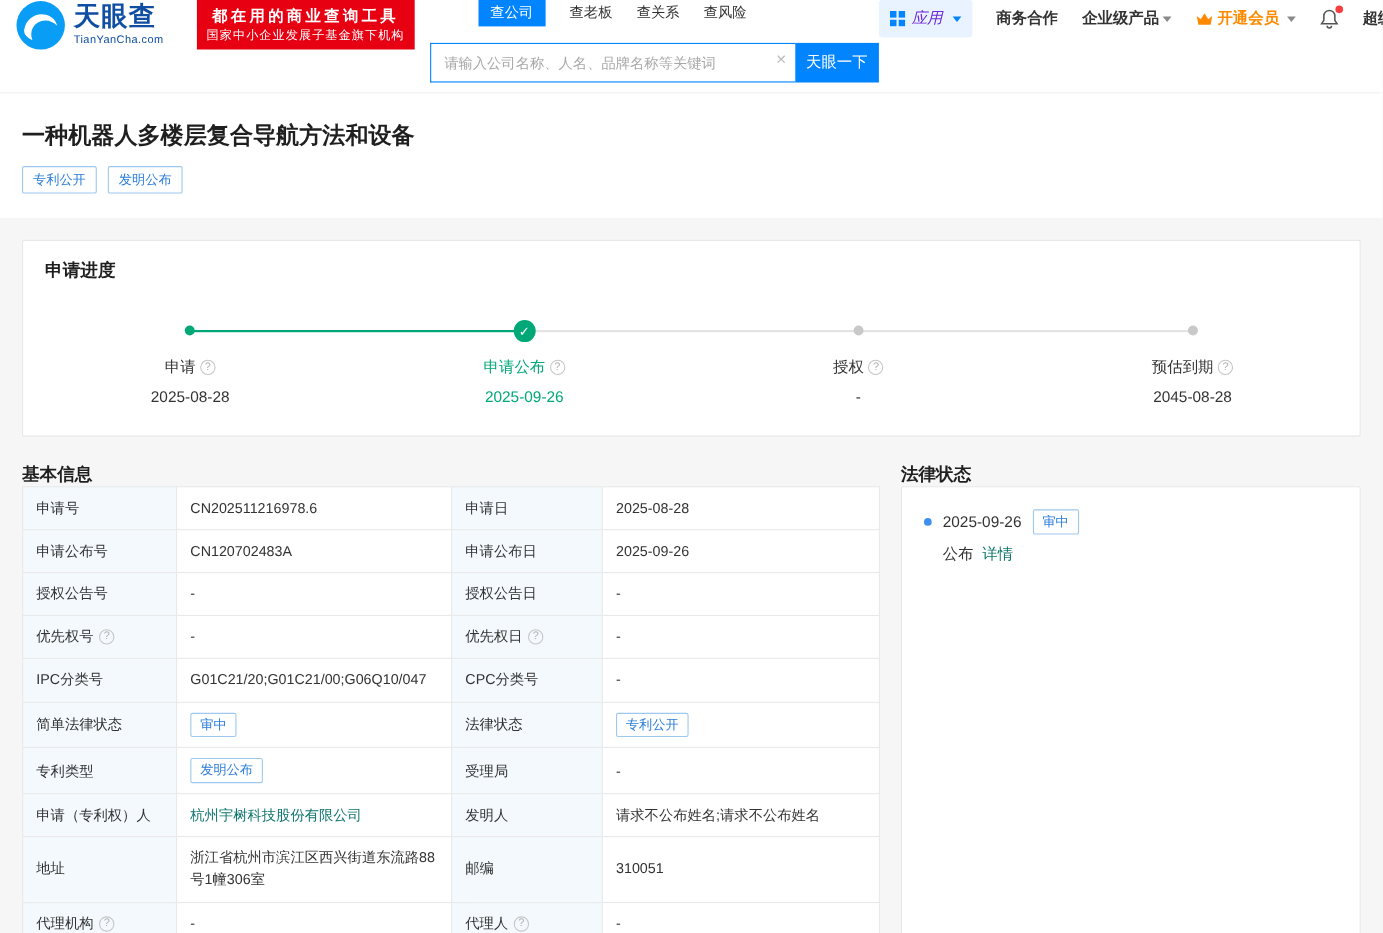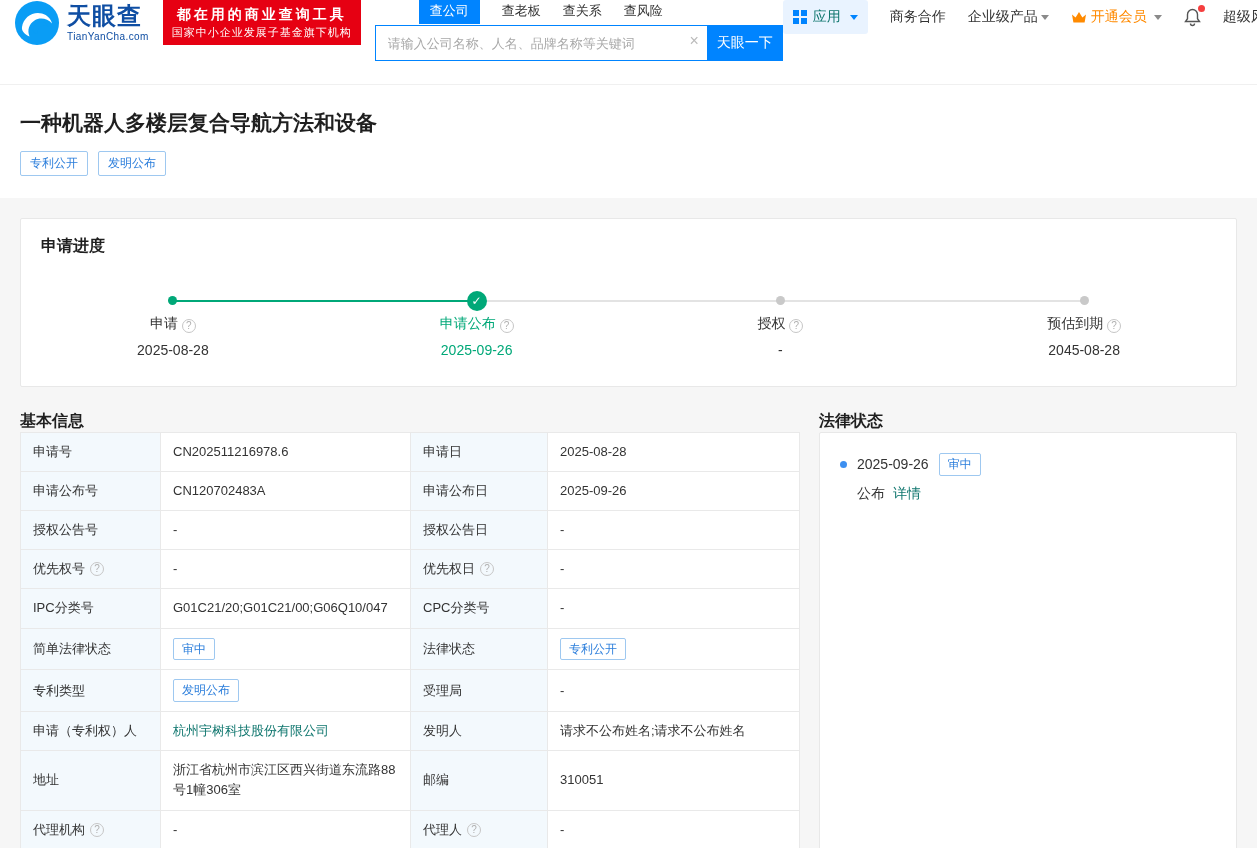--- a/index.html
+++ b/index.html
@@ -19,31 +19,31 @@
     display: flex;
     align-items: flex-start;
     padding: 0 14px;
     border-bottom: 1px solid #f0f0f0;
     white-space: nowrap;
   }
   .logo { display: flex; align-items: center; gap: 7px; }
   .logo-cn { font-size: 24px; font-weight: 700; color: #0f4ea3; line-height: 1; letter-spacing: 1px; }
   .logo-en { font-size: 10px; color: #0f4ea3; margin-top: 3px; letter-spacing: 0.4px; }
   .badge {
-    margin-left: 14px;
+    margin-left: 30px;
     background: #e60012;
     color: #fff;
     padding: 5px 9px;
     text-align: center;
   }
   .badge-l1 { font-size: 14px; font-weight: 700; letter-spacing: 3px; line-height: 1.4; }
   .badge-l2 { font-size: 11px; letter-spacing: 1px; line-height: 1.4; }
 
   .search-area { margin-left: 14px; }
-  .tabs { display: flex; align-items: center; gap: 22px; margin-bottom: 3px; height: 22px; padding-left: 44px; }
+  .tabs { display: flex; align-items: center; gap: 22px; margin-bottom: 17px; height: 22px; padding-left: 44px; }
   .tab { font-size: 13px; color: #333; }
   .tab.active { background: #0084ff; color: #fff; padding: 3px 11px 4px; }
   .search-row { position: relative; display: flex; }
   .search-input {
     width: 332px; height: 36px;
     border: 1px solid #0084ff;
     border-right: none;
     padding: 0 30px 0 12px;
     font-size: 13px;
     outline: none;
@@ -63,24 +63,24 @@
 
   .hdr-right { margin-left: auto; display: flex; align-items: center; gap: 22px; font-size: 14px; color: #333; }
   .caret {
     display: inline-block; width: 0; height: 0;
     border-left: 4px solid transparent; border-right: 4px solid transparent;
     border-top: 5px solid #8a8a8a; margin-left: 3px; vertical-align: middle;
   }
   .caret.blue { border-top-color: #0084ff; }
   .app-pill {
     display: flex; align-items: center; gap: 6px;
-    background: #e9f3ff; color: #0f766e;
-    padding: 8px 10px; border-radius: 3px; font-size: 14px;
-  }
-  .nav-item { display: flex; align-items: center; }
+    background: #e9f3ff; color: #6d28d9;
+    padding: 8px 10px; border-radius: 3px; font-size: 14px; font-style: italic;
+  }
+  .nav-item { display: flex; align-items: center; font-weight: bold; }
   .vip { color: #ff8a00; gap: 4px; }
   .bell-wrap { position: relative; display: flex; align-items: center; }
   .red-dot {
     position: absolute; top: -3px; right: -4px;
     width: 7px; height: 7px; border-radius: 50%; background: #f53f3f;
   }
 
   
   .title-band { background: #fff; padding: 24px 20px 22px; }
   .patent-title { margin: 0; font-size: 21px; font-weight: 700; color: #1f1f1f; }
@@ -107,21 +107,21 @@
   .dot-area { height: 28px; display: flex; align-items: center; justify-content: center; }
   .dot { width: 9px; height: 9px; border-radius: 50%; }
   .dot.done { background: #00a878; }
   .dot.pending { background: #c9c9c9; }
   .check-circle {
     width: 20px; height: 20px; border-radius: 50%;
     background: #00a878; color: #fff;
     display: flex; align-items: center; justify-content: center;
     font-size: 12px; font-weight: 700;
   }
-  .tl-label { font-size: 14px; color: #333; display: flex; align-items: flex-end; gap: 4px; }
+  .tl-label { margin-top: 10px; font-size: 14px; color: #333; display: flex; align-items: center; gap: 4px; }
   .tl-date { margin-top: 9px; font-size: 14px; color: #333; }
   .tl-col.current .tl-label, .tl-col.current .tl-date { color: #00a878; }
   .help {
     width: 14px; height: 14px; border: 1px solid #c6c6c6; border-radius: 50%;
     color: #b0b0b0; font-size: 10px; line-height: 1;
     display: inline-flex; align-items: center; justify-content: center;
     flex: none;
   }
 
   

